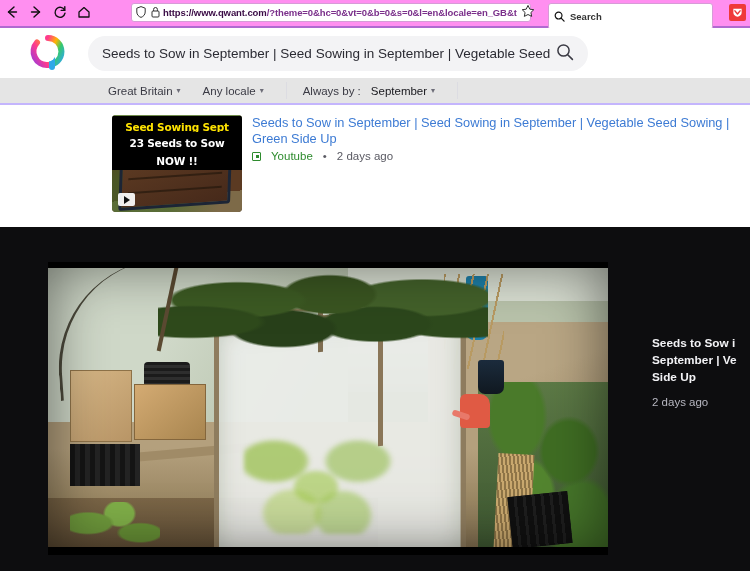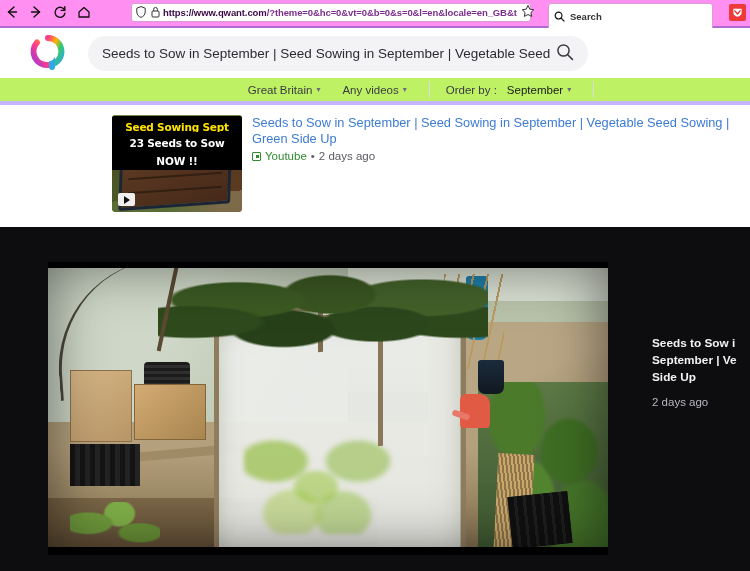--- a/index.html
+++ b/index.html
@@ -110,27 +110,26 @@
     font-size: 13.5px; color: #2b2b33;
     white-space: nowrap; overflow: hidden;
     flex: 1 1 auto;
   }
   #site-search-icon { flex: 0 0 auto; margin-left: 2px; }
 
   
   #filter-bar {
     position: relative;
     height: 27px;
-    background: #bef264;
-    border-bottom: 4px solid #c4b5fd;
+    background: #e5e5e5;
+    border-bottom: 2px solid #c4b5fd;
     display: flex; align-items: center;
     padding-left: 108px;
     font-size: 11.5px;
     color: #3a3a44;
-    justify-content: center;
   }
   .filter-item {
     display: flex; align-items: center; gap: 4px;
     margin-right: 22px; cursor: pointer;
   }
   .caret { font-size: 8px; color: #6d6d78; }
   .divider-v {
     width: 1px; height: 17px; background: #dcdce2;
     margin-right: 16px;
   }
@@ -229,21 +228,21 @@
     border-bottom: 4px solid transparent;
     margin-left: 1px;
   }
 
   #result-text { flex: 1 1 auto; min-width: 0; }
   #result-title {
     font-size: 12.8px; line-height: 15.5px;
     color: #3d7bd4; cursor: pointer;
   }
   #result-meta {
-    display: flex; align-items: center; gap: 4px;
+    display: flex; align-items: center; gap: 10px;
     margin-top: 4px;
     font-size: 11.5px; color: #2e8b2e;
   }
   #yt-badge {
     width: 9px; height: 9px;
     border: 1px solid #2e8b2e;
     border-radius: 1px;
     position: relative;
   }
   #yt-badge::after {
@@ -576,26 +575,26 @@
       </span>
     </div>
   </div>
 
   <div id="filter-bar">
     <div class="filter-item">
       <span>Great Britain</span>
       <span class="caret">▾</span>
     </div>
     <div class="filter-item">
-      <span>Any videos</span>
+      <span>Any locale</span>
       <span class="caret">▾</span>
     </div>
     <div class="divider-v"></div>
     <div class="filter-item">
-      <span class="order-label">Order by :</span>
+      <span class="order-label">Always by :</span>
       <span class="order-value">September</span>
       <span class="caret">▾</span>
     </div>
     <div class="divider-v"></div>
   </div>
 
   <div id="results">
     <div id="result-row">
 
       <div id="thumb">

